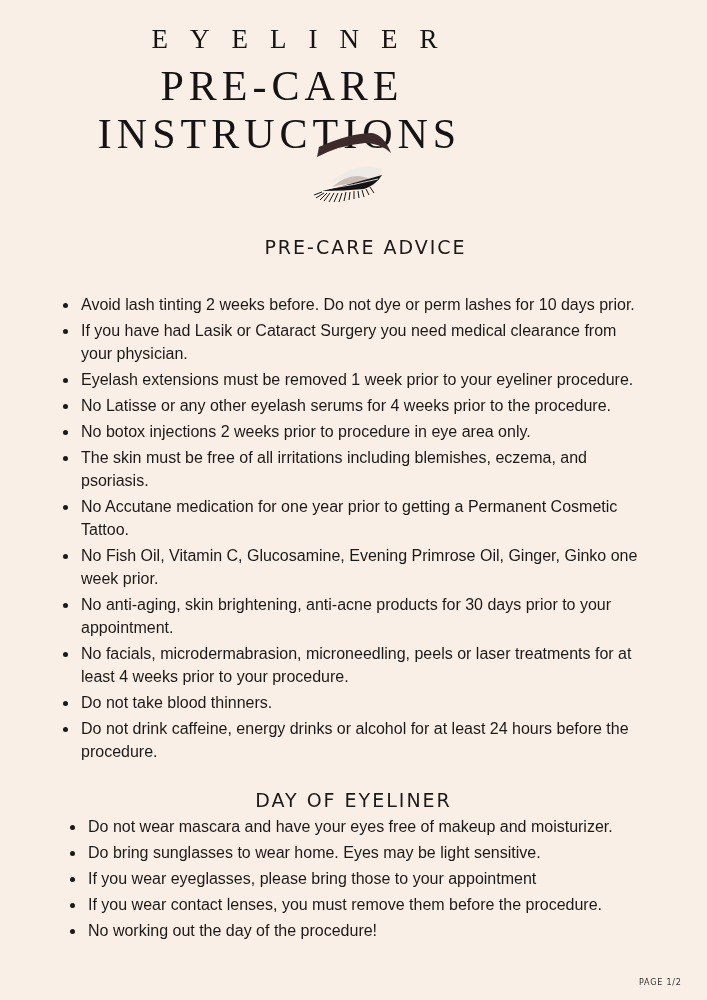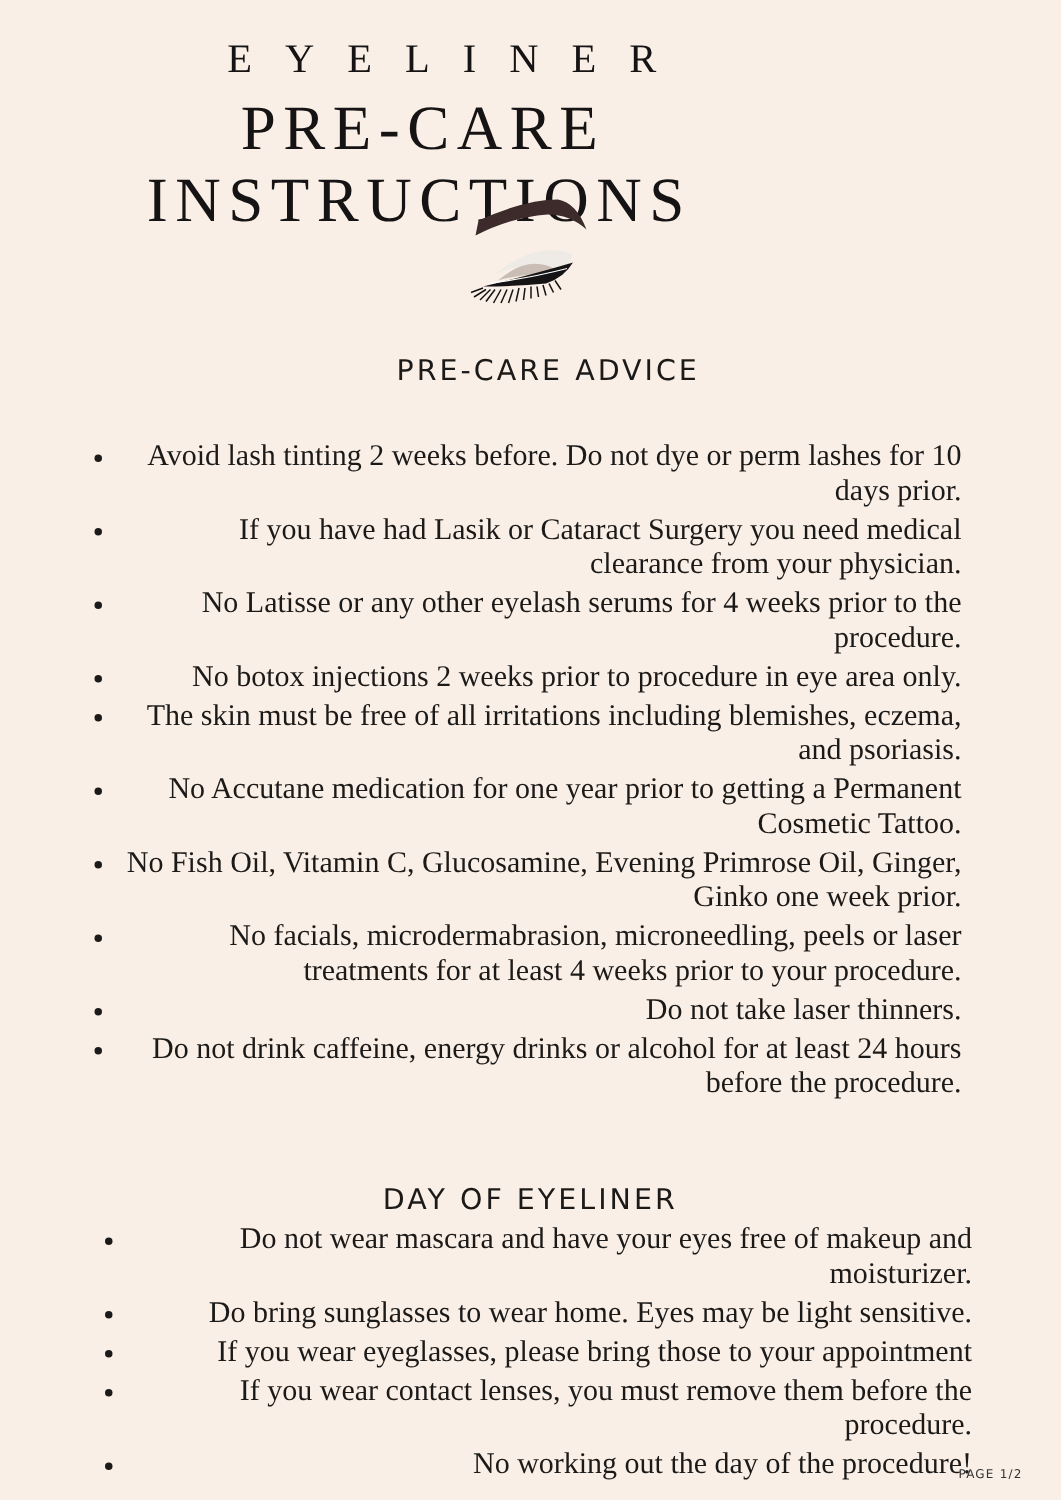--- a/index.html
+++ b/index.html
@@ -53,24 +53,23 @@
       font-family: "DejaVu Sans", sans-serif;
       font-size: 19px;
       letter-spacing: 2px;
       color: #1c1a19;
     }
     ul.items {
       position: absolute;
       margin: 0;
       padding: 0;
       list-style: none;
-      font-family: Liberation Serif, serif;
-      font-size: 20px;
+      font-family: Liberation Sans, sans-serif;
+      font-size: 16px;
       color: #1c1a19;
-      text-align: right;
     }
     ul.items li {
       position: relative;
       line-height: 23px;
       margin-bottom: 3px;
     }
     ul.items li::before {
       content: "";
       position: absolute;
       left: -18px;
@@ -133,27 +132,29 @@
     <path d="M56 64 L59 70"></path>
       <path d="M60 62 L64 68"></path>
   </g>
 </svg>
 
 <div class="section-heading" style="top:236px;margin-left:12px;">PRE-CARE ADVICE</div>
 
 <ul class="items list-precare">
   <li>Avoid lash tinting 2 weeks before. Do not dye or perm lashes for 10 days prior.</li>
   <li>If you have had Lasik or Cataract Surgery you need medical clearance from your physician.</li>
+  <li>Eyelash extensions must be removed 1 week prior to your eyeliner procedure.</li>
   <li>No Latisse or any other eyelash serums for 4 weeks prior to the procedure.</li>
   <li>No botox injections 2 weeks prior to procedure in eye area only.</li>
   <li>The skin must be free of all irritations including blemishes, eczema, and psoriasis.</li>
   <li>No Accutane medication for one year prior to getting a Permanent Cosmetic Tattoo.</li>
   <li>No Fish Oil, Vitamin C, Glucosamine, Evening Primrose Oil, Ginger, Ginko one week prior.</li>
+  <li>No anti-aging, skin brightening, anti-acne products for 30 days prior to your appointment.</li>
   <li>No facials, microdermabrasion, microneedling, peels or laser treatments for at least 4 weeks prior to your procedure.</li>
-  <li>Do not take laser thinners.</li>
+  <li>Do not take blood thinners.</li>
   <li>Do not drink caffeine, energy drinks or alcohol for at least 24 hours before the procedure.</li>
 </ul>
 
 <div class="section-heading" style="top:789px;">DAY OF EYELINER</div>
 
 <ul class="items list-day">
   <li>Do not wear mascara and have your eyes free of makeup and moisturizer.</li>
   <li>Do bring sunglasses to wear home. Eyes may be light sensitive.</li>
   <li> If you wear eyeglasses, please bring those to your appointment</li>
   <li>If you wear contact lenses, you must remove them before the procedure.</li>

